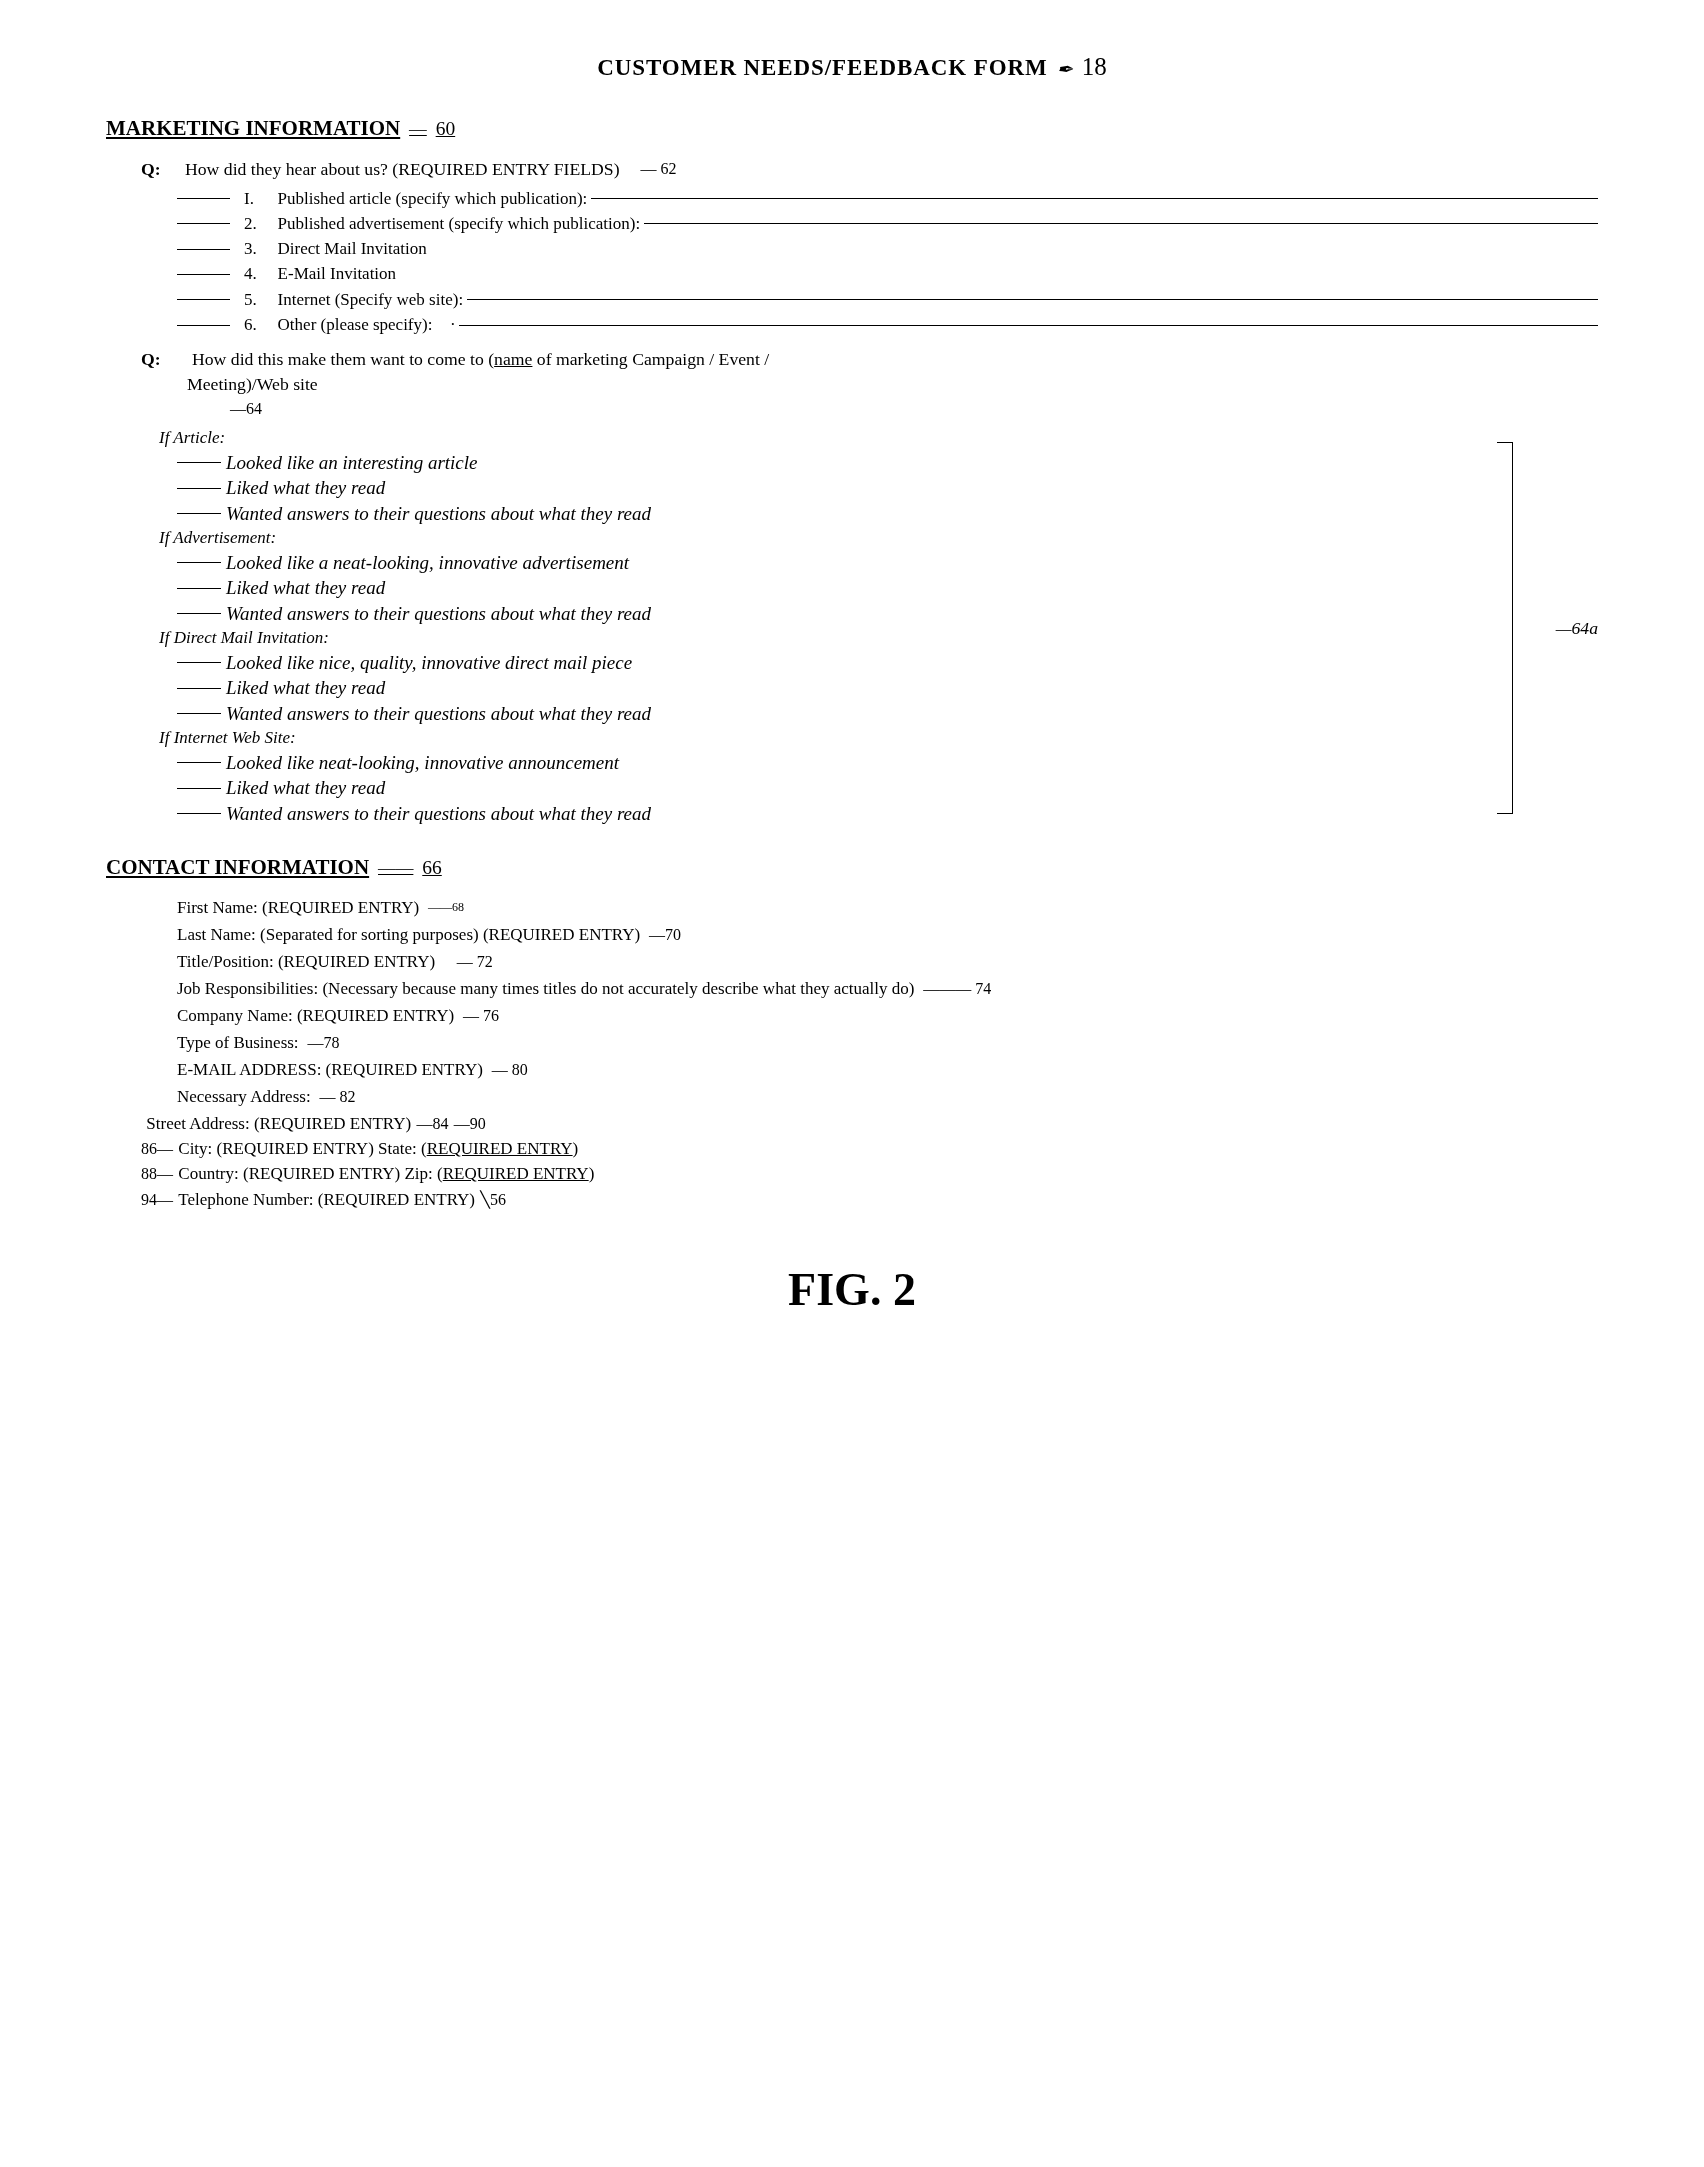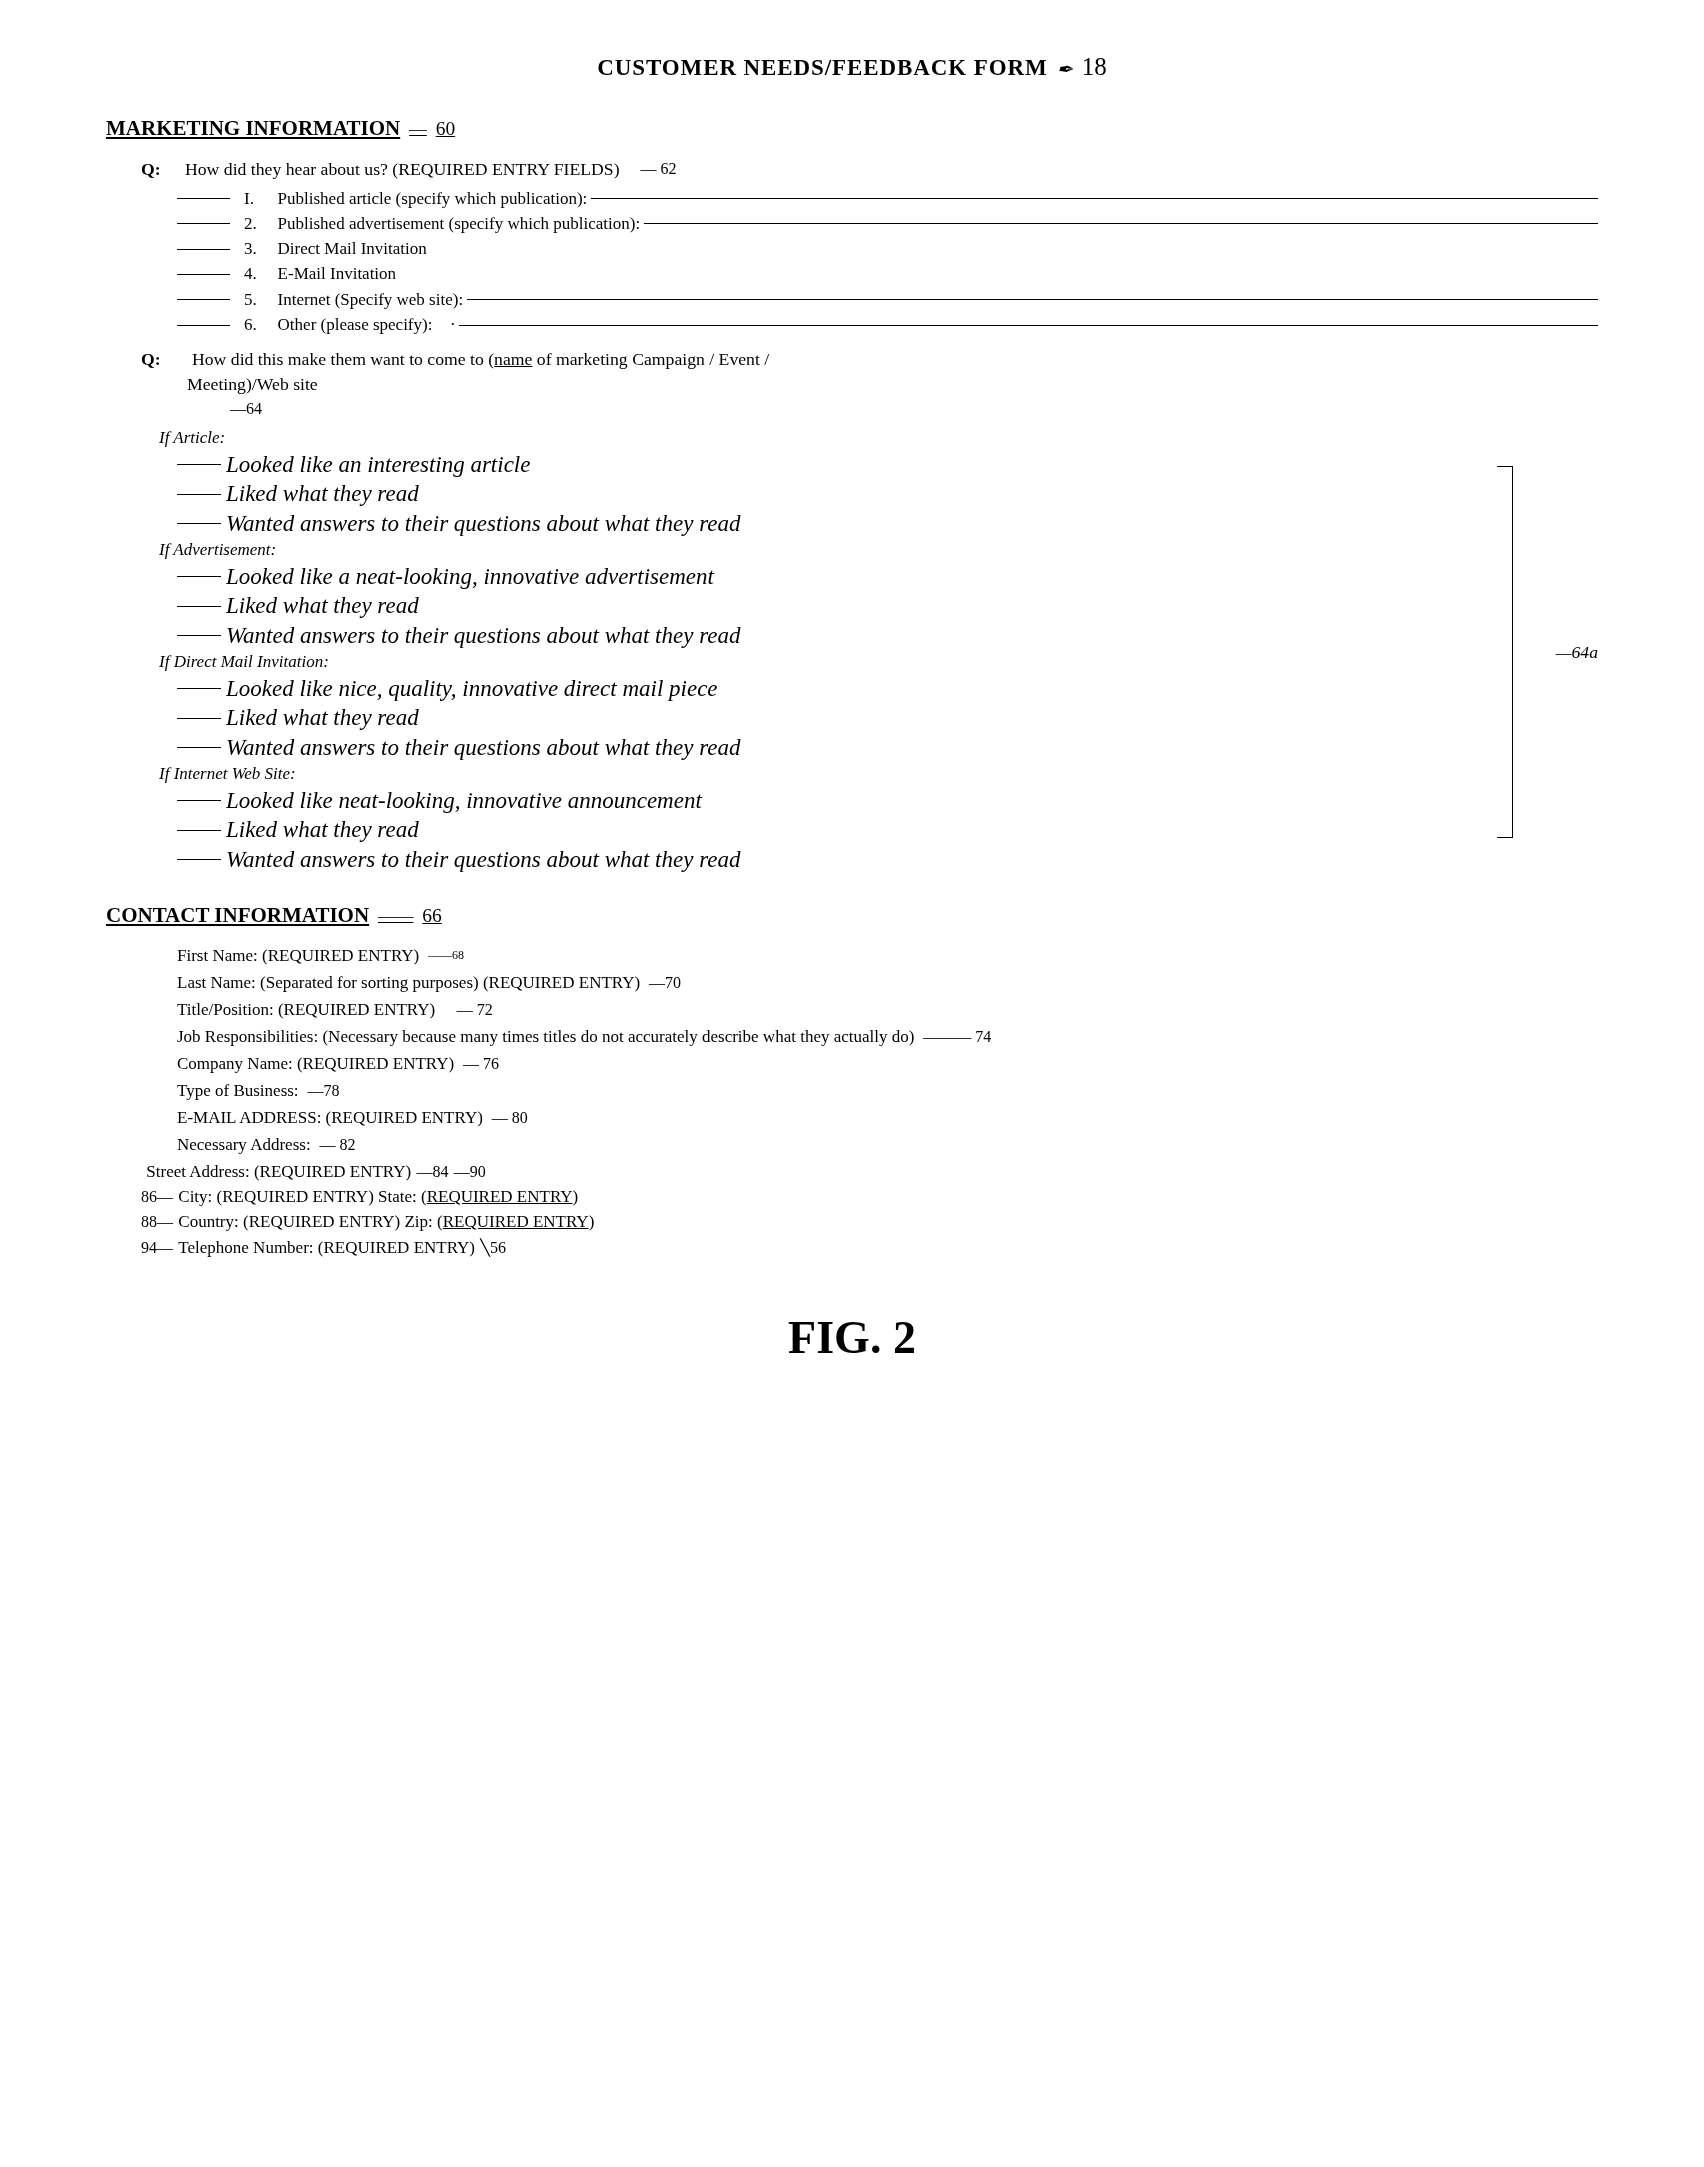--- a/index.html
+++ b/index.html
@@ -169,21 +169,21 @@
       font-size: 17px;
       font-weight: normal;
       margin-bottom: 3.5px;
     }
 
     .checkbox-item {
       display: flex;
       align-items: center;
       padding-left: 17.7px;
       margin-bottom: 3.5px;
-      font-size: 23px;
+      font-size: 19px;
     }
 
     .checkbox-blank {
       display: inline-block;
       width: 44px;
       border-bottom: 1.8px solid #000;
       margin-right: 5.3px;
     }
 
     .bracket-container {

